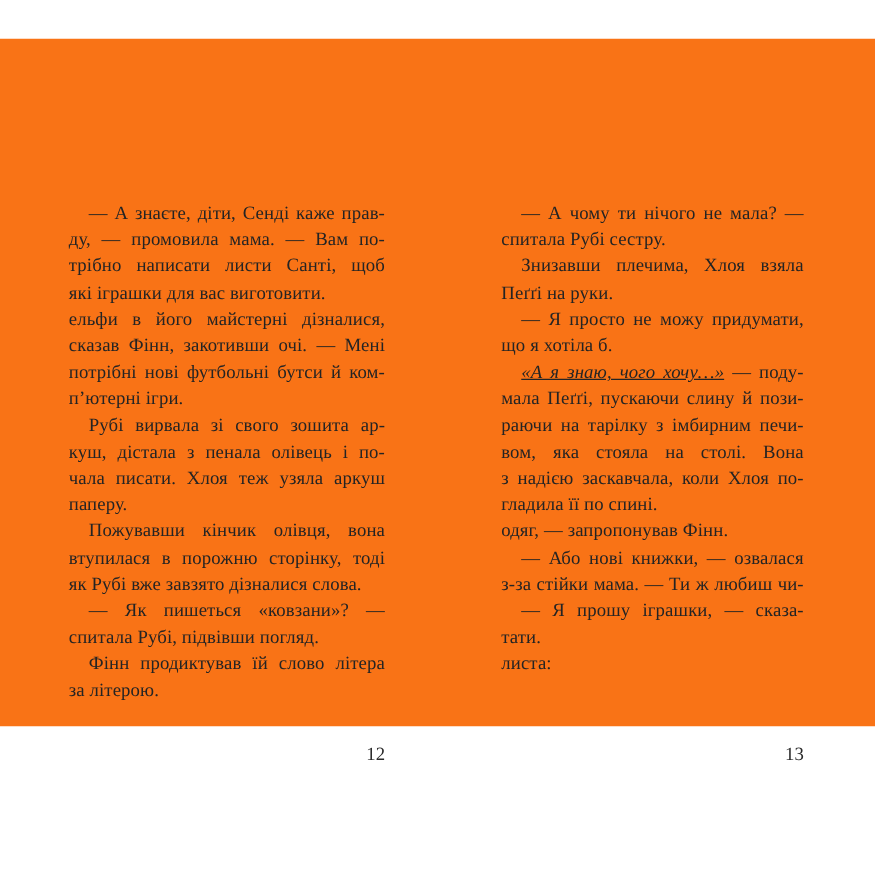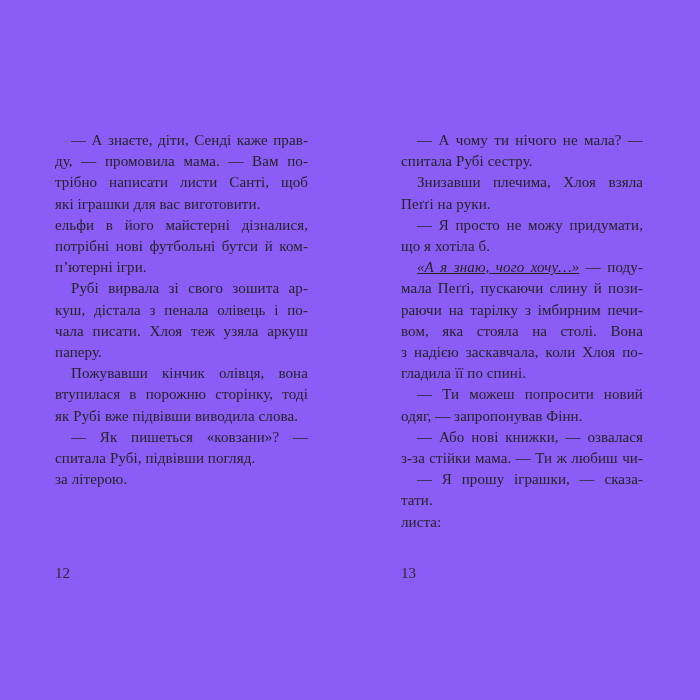--- a/index.html
+++ b/index.html
@@ -8,24 +8,25 @@
     background: #ffffff;
   }
   body {
     width: 700px;
     height: 700px;
     overflow: hidden;
   }
   .spread {
     position: relative;
     width: 700px;
-    height: 700px;
-    background: #8b5cf6;
+    height: 550px;
+    background: #f97316;
     font-family: "Liberation Serif", "DejaVu Serif", serif;
     color: #242424;
+    margin-top: 31px;
   }
   .page-text {
     position: absolute;
     top: 130px;
   }
   .page-text.left  { left: 55px;  width: 253px; }
   .page-text.right { left: 401px; width: 242px; }
   .line {
     font-size: 15px;
     line-height: 21.2px;
@@ -43,65 +44,66 @@
     text-indent: 16px;
   }
   .line .it {
     font-style: italic;
     text-decoration: underline;
   }
   .page-num {
     position: absolute;
     top: 565px;
     font-size: 15px;
-    text-align: left;
+    text-align: right;
     color: #2a2a2a;
   }
   .page-num.left  { left: 55px;  width: 253px; }
   .page-num.right { left: 401px; width: 242px; }
 </style>
 </head>
 <body>
 
 <div class="spread">
 
   <div class="page-text left">
       <div class="line indent"><span>— А знаєте, діти, Сенді каже прав-</span></div>
       <div class="line"><span>ду, — промовила мама. — Вам по-</span></div>
       <div class="line"><span>трібно написати листи Санті, щоб</span></div>
       <div class="line end"><span>які іграшки для вас виготовити.</span></div>
       <div class="line"><span>ельфи в його майстерні дізналися,</span></div>
+      <div class="line"><span>сказав Фінн, закотивши очі. — Мені</span></div>
       <div class="line"><span>потрібні нові футбольні бутси й ком-</span></div>
       <div class="line end"><span>п’ютерні ігри.</span></div>
       <div class="line indent"><span>Рубі вирвала зі свого зошита ар-</span></div>
       <div class="line"><span>куш, дістала з пенала олівець і по-</span></div>
       <div class="line"><span>чала писати. Хлоя теж узяла аркуш</span></div>
       <div class="line end"><span>паперу.</span></div>
       <div class="line indent"><span>Пожувавши кінчик олівця, вона</span></div>
       <div class="line"><span>втупилася в порожню сторінку, тоді</span></div>
-      <div class="line end"><span>як Рубі вже підвівши виводила слова.</span></div>
+      <div class="line end"><span>як Рубі вже завзято дізналися слова.</span></div>
       <div class="line indent"><span>— Як пишеться «ковзани»? —</span></div>
       <div class="line end"><span>спитала Рубі, підвівши погляд.</span></div>
+      <div class="line indent"><span>Фінн продиктував їй слово літера</span></div>
       <div class="line end"><span>за літерою.</span></div>
     </div>
 
   <div class="page-text right">
       <div class="line indent"><span>— А чому ти нічого не мала? —</span></div>
       <div class="line end"><span>спитала Рубі сестру.</span></div>
       <div class="line indent"><span>Знизавши плечима, Хлоя взяла</span></div>
       <div class="line end"><span>Пеґґі на руки.</span></div>
       <div class="line indent"><span>— Я просто не можу придумати,</span></div>
       <div class="line end"><span>що я хотіла б.</span></div>
       <div class="line indent"><span class="it">«А я знаю, чого хочу…»</span><span> — поду-</span></div>
       <div class="line"><span>мала Пеґґі, пускаючи слину й пози-</span></div>
       <div class="line"><span>раючи на тарілку з імбирним печи-</span></div>
       <div class="line"><span>вом, яка стояла на столі. Вона</span></div>
       <div class="line"><span>з надією заскавчала, коли Хлоя по-</span></div>
       <div class="line end"><span>гладила її по спині.</span></div>
-      <div class="line indent"><span>— Ти можеш попросити новий</span></div>
       <div class="line end"><span>одяг, — запропонував Фінн.</span></div>
       <div class="line indent"><span>— Або нові книжки, — озвалася</span></div>
       <div class="line"><span>з-за стійки мама. — Ти ж любиш чи-</span></div>
       <div class="line indent"><span>— Я прошу іграшки, — сказа-</span></div>
       <div class="line end"><span>тати.</span></div>
       <div class="line end"><span>листа:</span></div>
     </div>
 
   <div class="page-num left">12</div>
 

